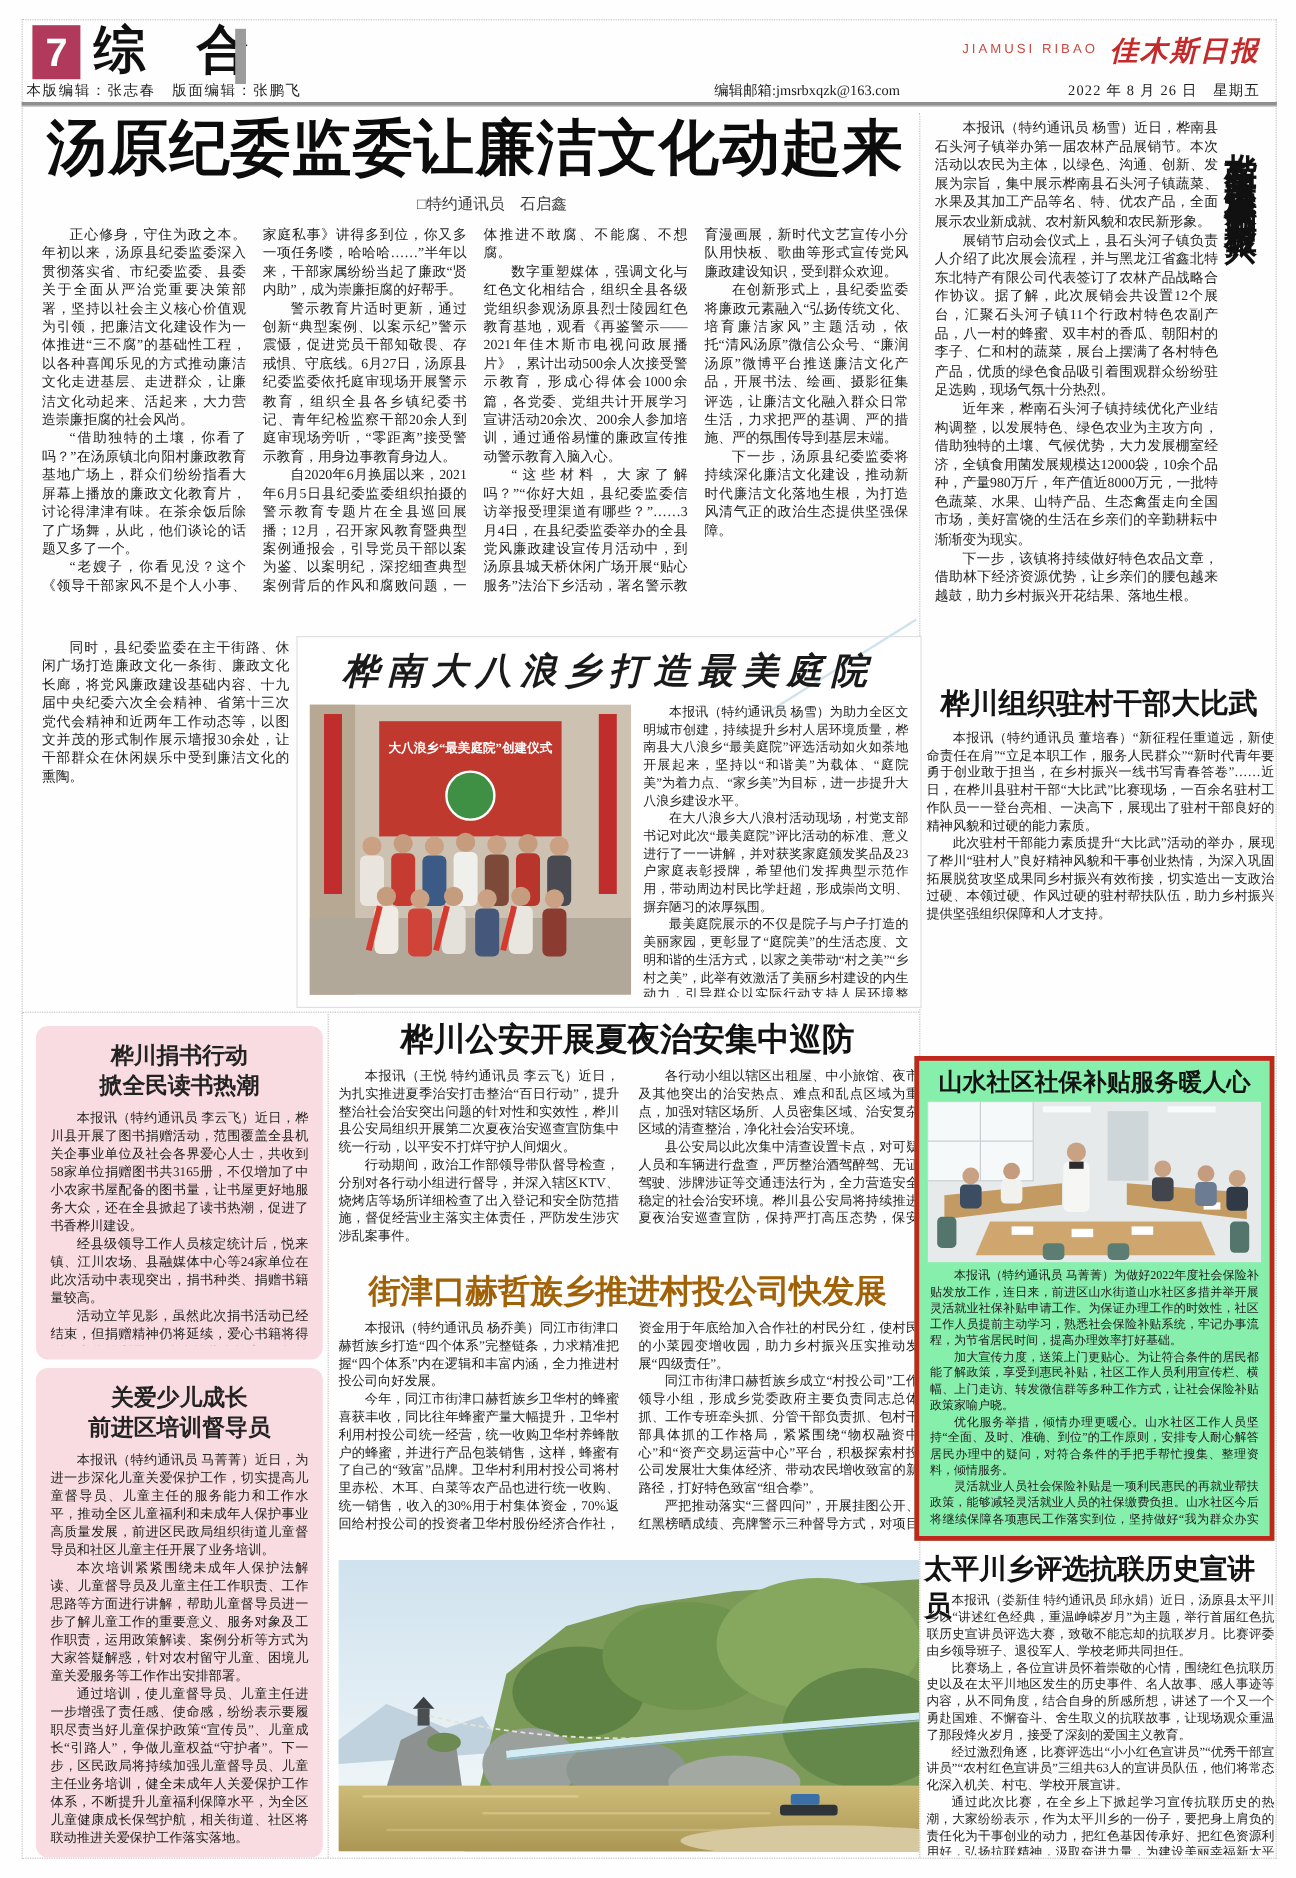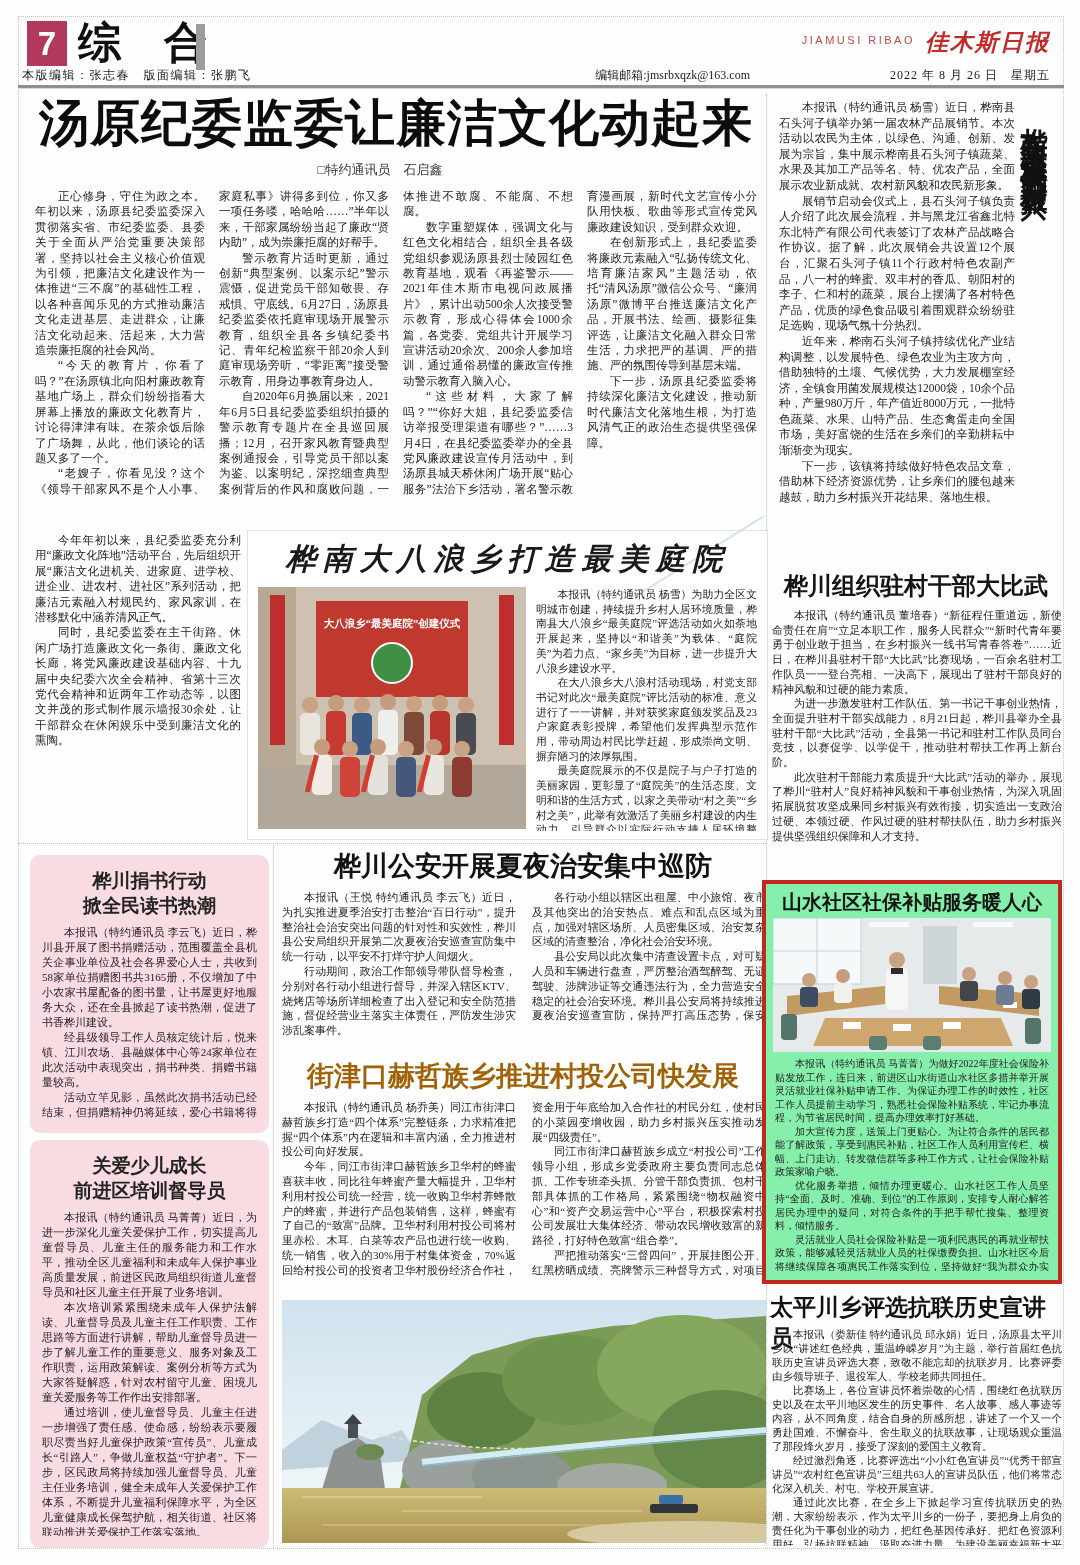--- a/index.html
+++ b/index.html
@@ -25,21 +25,21 @@
   .vsep2{position:absolute;left:273px;top:845px;height:703px;border-left:1px dotted #c4c4c4;}
   .hsep1{position:absolute;left:18px;top:843px;width:748px;border-top:1px dotted #c4c4c4;}
 
   
   p{margin:0;text-indent:2em;}
   .just{text-align:justify;}
 
   
   .lead-title{position:absolute;left:35px;top:92px;width:722px;text-align:center;
               font:bold 50px/62px "Liberation Sans",sans-serif;letter-spacing:1px;color:#0c0c0c;}
-  .lead-byline{position:absolute;left:19px;top:161px;width:722px;text-align:center;font-size:13px;color:#3a3a3a;}
+  .lead-byline{position:absolute;left:49px;top:161px;width:722px;text-align:center;font-size:13px;color:#3a3a3a;}
   .lead-cols{position:absolute;left:35px;top:189px;width:722px;height:336px;
              column-count:4;column-gap:14px;font-size:11.5px;line-height:15.4px;overflow:hidden;}
   .lead-cont{position:absolute;left:35px;top:533px;width:206px;height:306px;overflow:hidden;
              font-size:11.5px;line-height:15.4px;}
 
   
   .rt-body{position:absolute;left:779px;top:100px;width:236px;height:452px;overflow:hidden;
            font-size:11.5px;line-height:15.6px;}
   .rt-vtitle{position:absolute;left:1016px;top:106px;height:446px;writing-mode:vertical-rl;
              font:bold 27px "Liberation Sans",sans-serif;letter-spacing:4px;color:#111;}
@@ -109,31 +109,30 @@
   <div class="header-rule"></div>
 
   <div class="vsep1"></div>
   <div class="vsep2"></div>
   <div class="hsep1"></div>
 
   <h1 class="lead-title" style="margin:0;text-align:center;">汤原纪委监委让廉洁文化动起来</h1>
   <div class="lead-byline">□特约通讯员　石启鑫</div>
   <div class="lead-cols just">
     <p>正心修身，守住为政之本。年初以来，汤原县纪委监委深入贯彻落实省、市纪委监委、县委关于全面从严治党重要决策部署，坚持以社会主义核心价值观为引领，把廉洁文化建设作为一体推进“三不腐”的基础性工程，以各种喜闻乐见的方式推动廉洁文化走进基层、走进群众，让廉洁文化动起来、活起来，大力营造崇廉拒腐的社会风尚。</p>
-    <p>“今天的教育片，你看了吗？”在汤原镇北向阳村廉政教育基地广场上，群众们纷纷指看大屏幕上播放的廉政文化教育片，讨论得津津有味。在茶余饭后除了广场舞，从此，他们谈论的话题又多了一个。</p>
+    <p>“借助独特的土壤，你看了吗？”在汤原镇北向阳村廉政教育基地广场上，群众们纷纷指看大屏幕上播放的廉政文化教育片，讨论得津津有味。在茶余饭后除了广场舞，从此，他们谈论的话题又多了一个。</p>
     <p>“老嫂子，你看见没？这个《领导干部家风不是个人小事、家庭私事》讲得多到位，你又多一项任务喽，哈哈哈……”半年以来，干部家属纷纷当起了廉政“贤内助”，成为崇廉拒腐的好帮手。</p>
     <p>警示教育片适时更新，通过创新“典型案例、以案示纪”警示震慑，促进党员干部知敬畏、存戒惧、守底线。6月27日，汤原县纪委监委依托庭审现场开展警示教育，组织全县各乡镇纪委书记、青年纪检监察干部20余人到庭审现场旁听，“零距离”接受警示教育，用身边事教育身边人。</p>
     <p>自2020年6月换届以来，2021年6月5日县纪委监委组织拍摄的警示教育专题片在全县巡回展播；12月，召开家风教育暨典型案例通报会，引导党员干部以案为鉴、以案明纪，深挖细查典型案例背后的作风和腐败问题，一体推进不敢腐、不能腐、不想腐。</p>
     <p>数字重塑媒体，强调文化与红色文化相结合，组织全县各级党组织参观汤原县烈士陵园红色教育基地，观看《再鉴警示——2021年佳木斯市电视问政展播片》，累计出动500余人次接受警示教育，形成心得体会1000余篇，各党委、党组共计开展学习宣讲活动20余次、200余人参加培训，通过通俗易懂的廉政宣传推动警示教育入脑入心。</p>
     <p>“这些材料，大家了解吗？”“你好大姐，县纪委监委信访举报受理渠道有哪些？”……3月4日，在县纪委监委举办的全县党风廉政建设宣传月活动中，到汤原县城天桥休闲广场开展“贴心服务”法治下乡活动，署名警示教育漫画展，新时代文艺宣传小分队用快板、歌曲等形式宣传党风廉政建设知识，受到群众欢迎。</p>
     <p>在创新形式上，县纪委监委将廉政元素融入“弘扬传统文化、培育廉洁家风”主题活动，依托“清风汤原”微信公众号、“廉润汤原”微博平台推送廉洁文化产品，开展书法、绘画、摄影征集评选，让廉洁文化融入群众日常生活，力求把严的基调、严的措施、严的氛围传导到基层末端。</p>
     <p>下一步，汤原县纪委监委将持续深化廉洁文化建设，推动新时代廉洁文化落地生根，为打造风清气正的政治生态提供坚强保障。</p>
   </div>
   <div class="lead-cont just">
-    <p>今年年初以来，县纪委监委充分利用“廉政文化阵地”活动平台，先后组织开展“廉洁文化进机关、进家庭、进学校、进企业、进农村、进社区”系列活动，把廉洁元素融入村规民约、家风家训，在潜移默化中涵养清风正气。</p>
     <p>同时，县纪委监委在主干街路、休闲广场打造廉政文化一条街、廉政文化长廊，将党风廉政建设基础内容、十九届中央纪委六次全会精神、省第十三次党代会精神和近两年工作动态等，以图文并茂的形式制作展示墙报30余处，让干部群众在休闲娱乐中受到廉洁文化的熏陶。</p>
   </div>
 
   <div class="rt-body just">
     <p>本报讯（特约通讯员 杨雪）近日，桦南县石头河子镇举办第一届农林产品展销节。本次活动以农民为主体，以绿色、沟通、创新、发展为宗旨，集中展示桦南县石头河子镇蔬菜、水果及其加工产品等名、特、优农产品，全面展示农业新成就、农村新风貌和农民新形象。</p>
     <p>展销节启动会仪式上，县石头河子镇负责人介绍了此次展会流程，并与黑龙江省鑫北特东北特产有限公司代表签订了农林产品战略合作协议。据了解，此次展销会共设置12个展台，汇聚石头河子镇11个行政村特色农副产品，八一村的蜂蜜、双丰村的香瓜、朝阳村的李子、仁和村的蔬菜，展台上摆满了各村特色产品，优质的绿色食品吸引着围观群众纷纷驻足选购，现场气氛十分热烈。</p>
     <p>近年来，桦南石头河子镇持续优化产业结构调整，以发展特色、绿色农业为主攻方向，借助独特的土壤、气候优势，大力发展棚室经济，全镇食用菌发展规模达12000袋，10余个品种，产量980万斤，年产值近8000万元，一批特色蔬菜、水果、山特产品、生态禽蛋走向全国市场，美好富饶的生活在乡亲们的辛勤耕耘中渐渐变为现实。</p>
     <p>下一步，该镇将持续做好特色农品文章，借助林下经济资源优势，让乡亲们的腰包越来越鼓，助力乡村振兴开花结果、落地生根。</p>
   </div>
   <div class="rt-vtitle">桦南石头河子镇农林展销节助乡村振兴</div>
@@ -189,21 +188,20 @@
     <div class="court-body just">
       <p>本报讯（特约通讯员 杨雪）为助力全区文明城市创建，持续提升乡村人居环境质量，桦南县大八浪乡“最美庭院”评选活动如火如荼地开展起来，坚持以“和谐美”为载体、“庭院美”为着力点、“家乡美”为目标，进一步提升大八浪乡建设水平。</p>
       <p>在大八浪乡大八浪村活动现场，村党支部书记对此次“最美庭院”评比活动的标准、意义进行了一一讲解，并对获奖家庭颁发奖品及23户家庭表彰授牌，希望他们发挥典型示范作用，带动周边村民比学赶超，形成崇尚文明、摒弃陋习的浓厚氛围。</p>
       <p>最美庭院展示的不仅是院子与户子打造的美丽家园，更彰显了“庭院美”的生活态度、文明和谐的生活方式，以家之美带动“村之美”“乡村之美”，此举有效激活了美丽乡村建设的内生动力，引导群众以实际行动支持人居环境整治，形成“人人支持、人人参与、人人受益、人人点赞”的良好局面。</p>
     </div>
   </section>
 
   <h2 class="bishu-title" style="margin:0;">桦川组织驻村干部大比武</h2>
   <div class="bishu-body just">
     <p>本报讯（特约通讯员 董培春）“新征程任重道远，新使命责任在肩”“立足本职工作，服务人民群众”“新时代青年要勇于创业敢于担当，在乡村振兴一线书写青春答卷”……近日，在桦川县驻村干部“大比武”比赛现场，一百余名驻村工作队员一一登台亮相、一决高下，展现出了驻村干部良好的精神风貌和过硬的能力素质。</p>
-    <p>为进一步激发驻村工作队伍、第一书记干事创业热情，全面提升驻村干部实战能力，8月21日起，桦川县举办全县驻村干部“大比武”活动，全县第一书记和驻村工作队员同台竞技，以赛促学、以学促干，推动驻村帮扶工作再上新台阶。</p>
     <p>此次驻村干部能力素质提升“大比武”活动的举办，展现了桦川“驻村人”良好精神风貌和干事创业热情，为深入巩固拓展脱贫攻坚成果同乡村振兴有效衔接，切实造出一支政治过硬、本领过硬、作风过硬的驻村帮扶队伍，助力乡村振兴提供坚强组织保障和人才支持。</p>
   </div>
 
   <aside class="pink pink1">
     <h3><span>桦川捐书行动</span><br>
       <span>掀全民读书热潮</span></h3>
     <div class="pbody just">
       <p>本报讯（特约通讯员 李云飞）近日，桦川县开展了图书捐赠活动，范围覆盖全县机关企事业单位及社会各界爱心人士，共收到58家单位捐赠图书共3165册，不仅增加了中小农家书屋配备的图书量，让书屋更好地服务大众，还在全县掀起了读书热潮，促进了书香桦川建设。</p>
       <p>经县级领导工作人员核定统计后，悦来镇、江川农场、县融媒体中心等24家单位在此次活动中表现突出，捐书种类、捐赠书籍量较高。</p>
       <p>活动立竿见影，虽然此次捐书活动已经结束，但捐赠精神仍将延续，爱心书籍将得到更充分的利用。“众人拾柴火焰高”，相信在大家的共同努力下，一定能够不断促进“书香桦川”建设，为建设文明、活力、幸福的新桦川提供强大的精神动力和文化支撑。</p>

